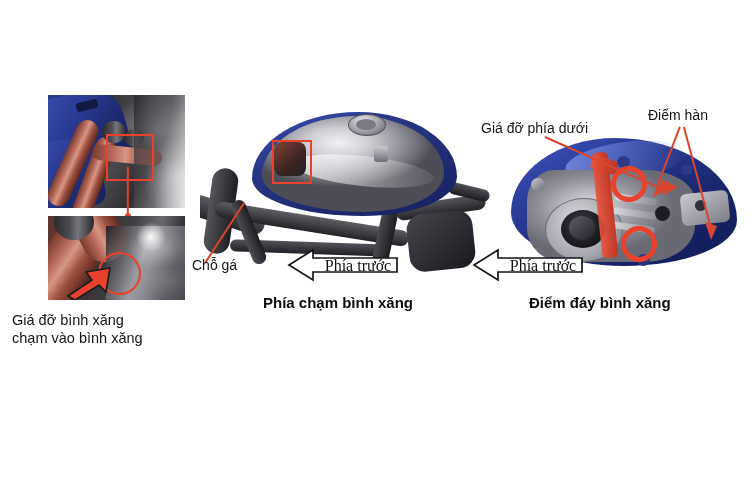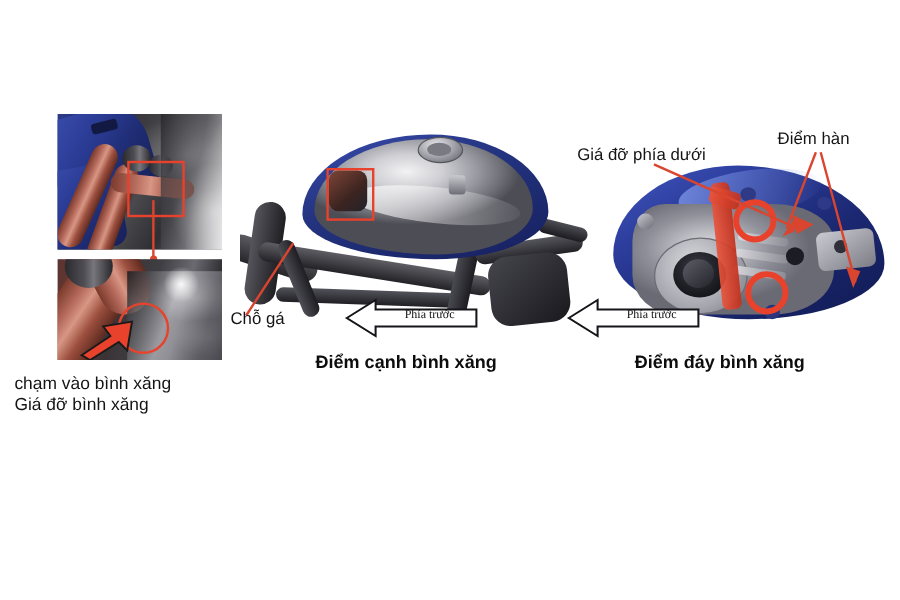--- a/index.html
+++ b/index.html
@@ -41,21 +41,21 @@
   }
   .caption-plain {
     font-family: "Liberation Sans", sans-serif;
     font-size: 14.5px;
     line-height: 18px;
     color: #141414;
     white-space: pre;
   }
   .arrow-text {
     font-family: "Liberation Serif", serif;
-    font-size: 10px;
+    font-size: 16px;
     color: #111111;
     white-space: pre;
   }
 
   
   .photo {
     position: absolute;
     overflow: hidden;
   }
 
@@ -156,22 +156,22 @@
     <div class="abs" style="left:88px; top:6px; width:30px; height:30px; border-radius:50%; background:radial-gradient(circle, rgba(255,255,255,0.92), rgba(255,255,255,0) 70%);"></div>
 
     <div class="red-circle" style="left:50px; top:36px; width:39px; height:39px;"></div>
 
     <svg class="abs" style="left:18px; top:50px;" width="52" height="34" viewBox="0 0 52 34">
       <polygon points="2,30 26,14 20,6 44,2 40,26 33,19 9,34" fill="#e8422c" stroke="#1a1a1a" stroke-width="1.6"></polygon>
     </svg>
   </div>
 
   <div class="abs" style="left:12px; top:311px; width:190px;">
+    <div class="caption-plain">Giá đỡ bình xăng</div>
     <div class="caption-plain">chạm vào bình xăng</div>
-    <div class="caption-plain">Giá đỡ bình xăng</div>
   </div>
 
   <div class="photo" style="left:200px; top:100px; width:290px; height:185px; background:#ffffff;">
 
     <div class="abs" style="left:-12px; top:104px; width:78px; height:22px; background:linear-gradient(180deg,#5b5b61,#25252a); border-radius:11px; transform:rotate(18deg);"></div>
     <div class="abs" style="left:8px; top:68px; width:26px; height:86px; background:linear-gradient(90deg,#55555b,#1e1e23); border-radius:13px; transform:rotate(8deg);"></div>
     <div class="abs" style="left:14px; top:116px; width:196px; height:16px; background:linear-gradient(180deg,#5e5e64,#232327); border-radius:8px; transform:rotate(9deg);"></div>
     <div class="abs" style="left:30px; top:142px; width:160px; height:12px; background:linear-gradient(180deg,#52525a,#1f1f24); border-radius:6px; transform:rotate(2deg);"></div>
     <div class="abs" style="left:42px; top:98px; width:14px; height:68px; background:linear-gradient(90deg,#4e4e55,#1d1d22); border-radius:7px; transform:rotate(-22deg);"></div>
     <div class="abs" style="left:178px; top:96px; width:16px; height:74px; background:linear-gradient(90deg,#4a4a51,#1c1c21); border-radius:8px; transform:rotate(12deg);"></div>
@@ -200,21 +200,21 @@
 
   <div class="abs label" style="left:192px; top:257px;">Chỗ gá</div>
 
   <div class="block-arrow" style="left:287px; top:248px;">
     <svg width="112" height="34" viewBox="0 0 112 34">
       <polygon points="2,17 26,2 26,10 110,10 110,24 26,24 26,32" fill="#ffffff" stroke="#15151a" stroke-width="1.7" stroke-linejoin="miter"></polygon>
     </svg>
     <div class="at arrow-text">Phía trước</div>
   </div>
 
-  <div class="abs caption-bold" style="left:263px; top:294px;">Điểm cạnh bình xăng</div>
+  <div class="abs caption-bold" style="left:263px; top:294px;">Phía chạm bình xăng</div>
 
   <div class="photo" style="left:505px; top:130px; width:240px; height:155px; background:#ffffff;">
 
     <div class="abs" style="left:6px; top:8px; width:226px; height:128px;
                 background:linear-gradient(150deg,#4257c0 0%, #2c3d9c 28%, #1b2770 62%, #101a52 100%);
                 border-radius:46% 54% 50% 50% / 58% 64% 36% 42%;"></div>
     <div class="abs" style="left:60px; top:12px; width:120px; height:38px;
                 background:linear-gradient(100deg, rgba(130,155,235,0.75), rgba(30,45,120,0));
                 border-radius:50%; transform:rotate(-8deg);"></div>
 

